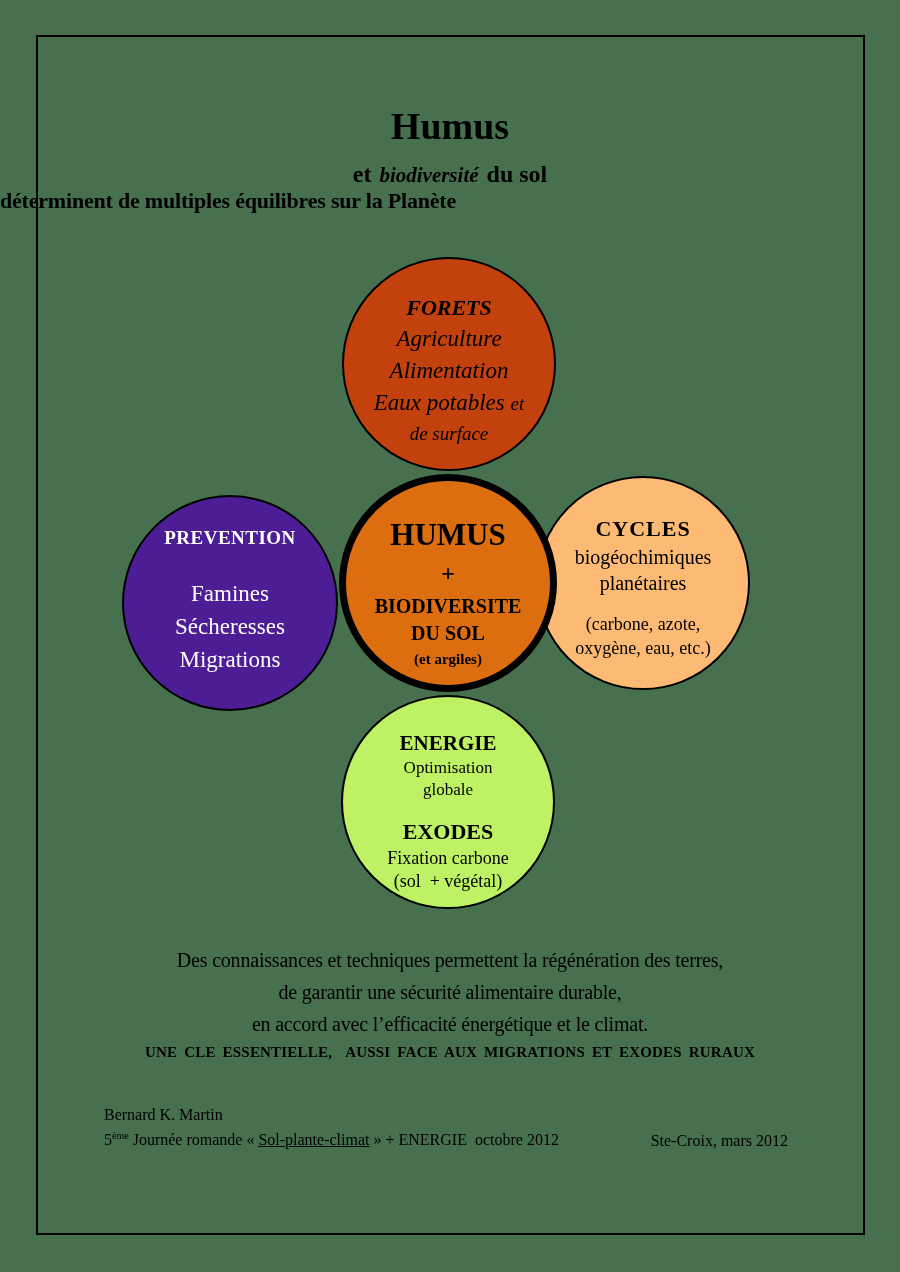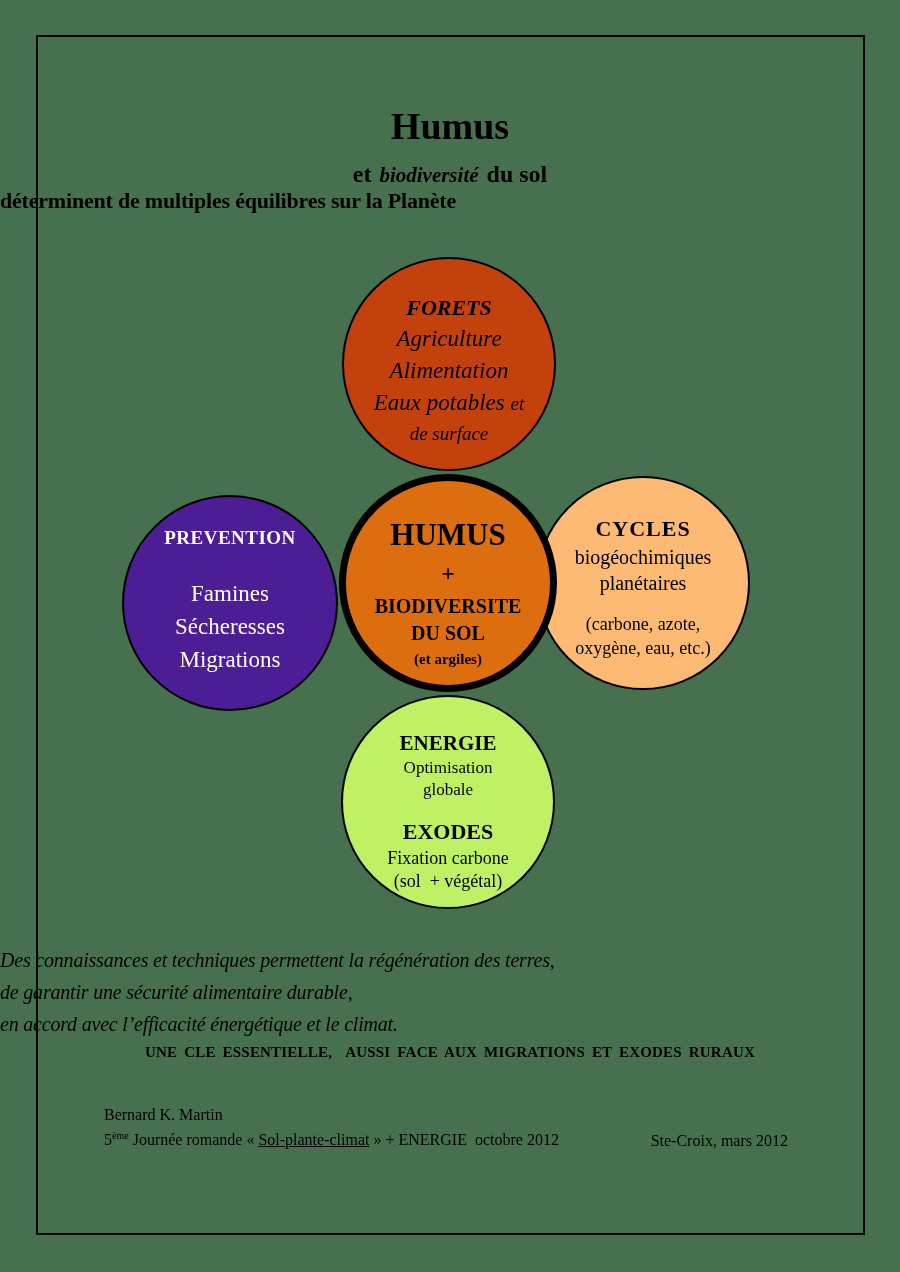--- a/index.html
+++ b/index.html
@@ -86,22 +86,22 @@
     background: #bef264; padding-top: 32px;
   }
   .circle-energie .c-heading1 { font-size: 21px; font-weight: bold; line-height: 28px; }
   .circle-energie .c-sub      { font-size: 17px; line-height: 22px; }
   .circle-energie .c-heading2 { font-size: 22px; font-weight: bold; line-height: 30px; margin-top: 16px; }
   .circle-energie .c-sub3     { font-size: 18px; line-height: 23px; }
 
   
   .conclusion {
     position: absolute; top: 944px; left: 0; right: 0;
-    text-align: left;
-    font-size: 20px; line-height: 32px; letter-spacing: -0.2px; font-style: italic;
+    text-align: center;
+    font-size: 20px; line-height: 32px; letter-spacing: -0.2px;
   }
   .key-line {
     position: absolute; top: 1044px; left: 0; right: 0;
     text-align: center;
     font-size: 15px; font-weight: bold;
     letter-spacing: 0.2px; word-spacing: 3px;
   }
   
   .credit-author { position: absolute; left: 104px; top: 1106px; font-size: 16px; }
   .credit-event  { position: absolute; left: 104px; top: 1130px; font-size: 16px; }

